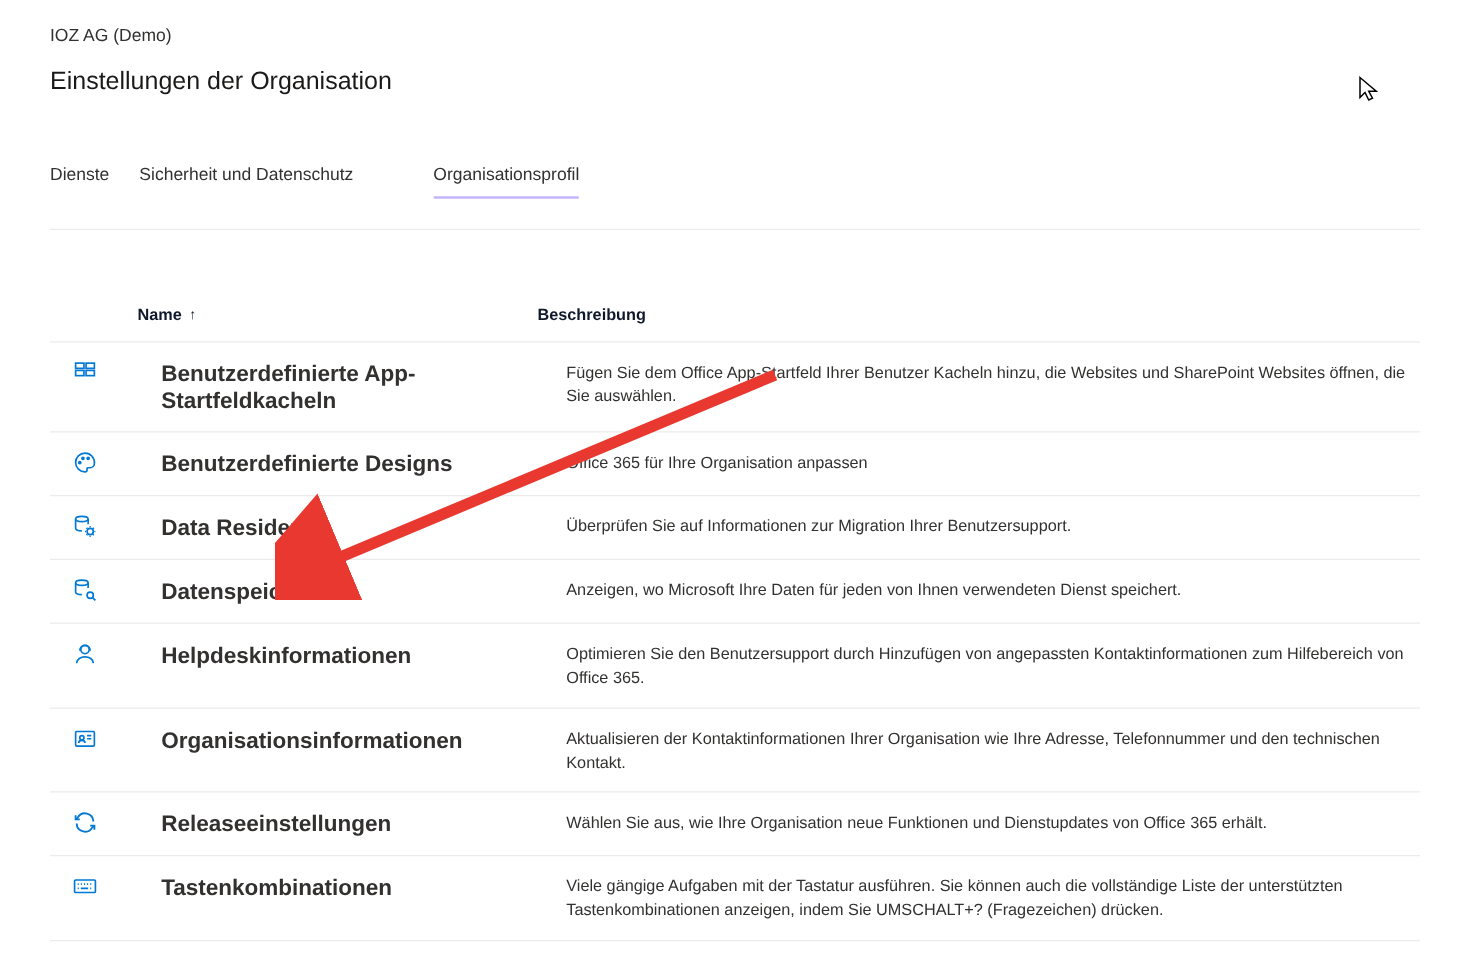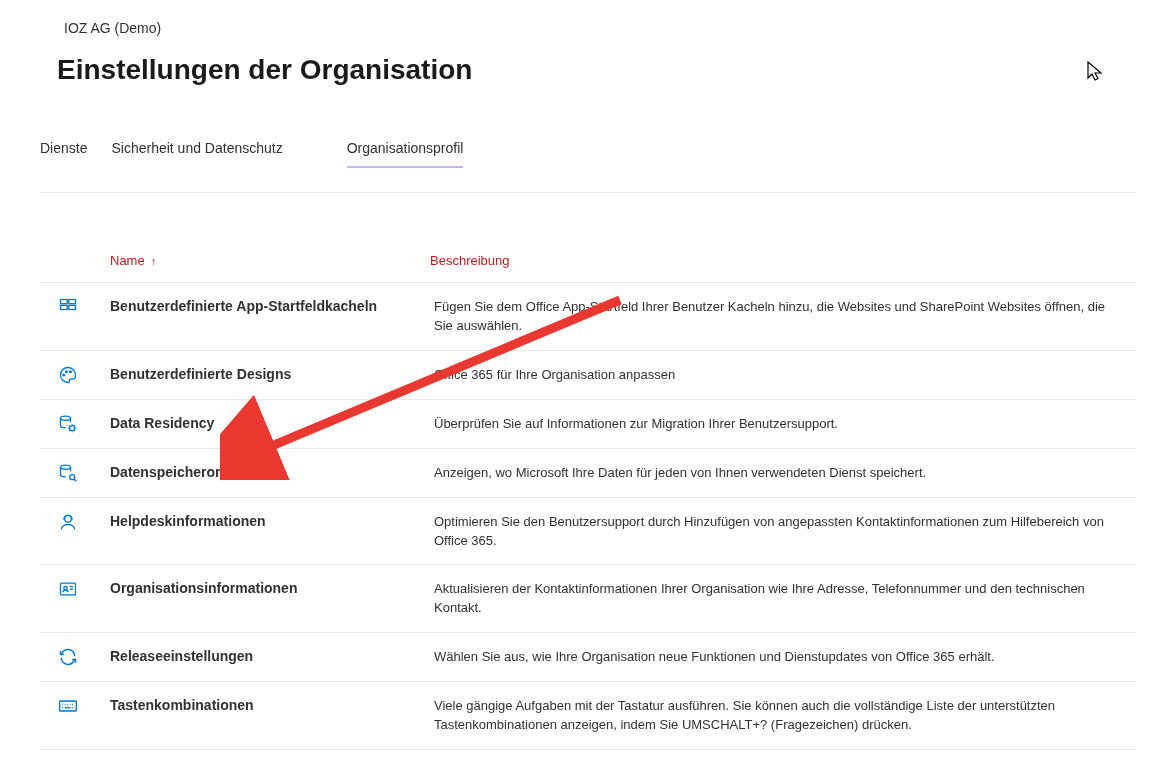--- a/index.html
+++ b/index.html
@@ -7,28 +7,26 @@
       font-family: "Segoe UI", -apple-system, BlinkMacSystemFont, sans-serif;
       background: #fff;
       color: #323130;
       padding: 20px 40px;
       width: 1176px;
     }
     .breadcrumb {
       font-size: 14px;
       color: #323130;
       margin-bottom: 18px;
-      margin-left: 24px;
     }
     .page-title {
-      font-size: 28px;
-      font-weight: 700;
+      font-size: 20px;
+      font-weight: 400;
       color: #1b1a19;
       margin-bottom: 48px;
-      margin-left: 17px;
     }
     .tabs {
       display: flex;
       gap: 24px;
       border-bottom: 0;
       margin-bottom: 24px;
       text-align: center;
     }
     .tab {
       padding: 6px 0 10px 0;
@@ -44,21 +42,22 @@
     }
     .divider-top {
       border-top: 1px solid #edebe9;
       height: 0;
       margin-bottom: 60px;
     }
     .list-header {
       display: flex;
       padding: 0 0 14px 70px;
       font-size: 13px;
-      color: #b91c1c;
+      color: #0f172a;
+      font-weight: bold;
     }
     .col-name-h {
       width: 320px;
       display: flex;
       align-items: center;
       gap: 6px;
     }
     .col-desc-h { flex: 1; }
     .list {
       border-top: 1px solid #edebe9;
@@ -74,23 +73,24 @@
       width: 70px;
       padding-left: 18px;
       display: flex;
       align-items: center;
       justify-content: flex-start;
     }
     .icon-cell svg { width: 20px; height: 20px; }
     .name-cell {
       width: 324px;
       font-weight: 600;
-      font-size: 14px;
+      font-size: 18px;
       color: #323130;
       padding-top: 1px;
+      margin-left: 19px;
     }
     .desc-cell {
       flex: 1;
       font-size: 13px;
       color: #323130;
       line-height: 1.45;
       padding-top: 1px;
       padding-right: 10px;
     }
     .arrow-overlay {

